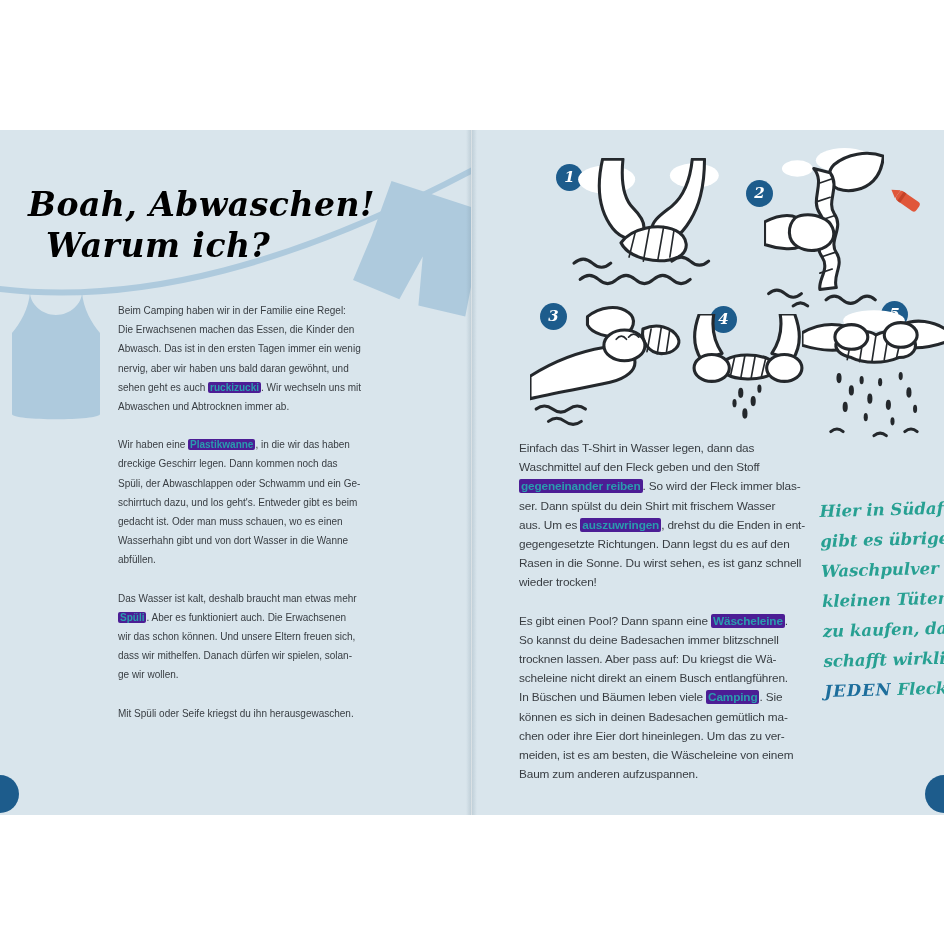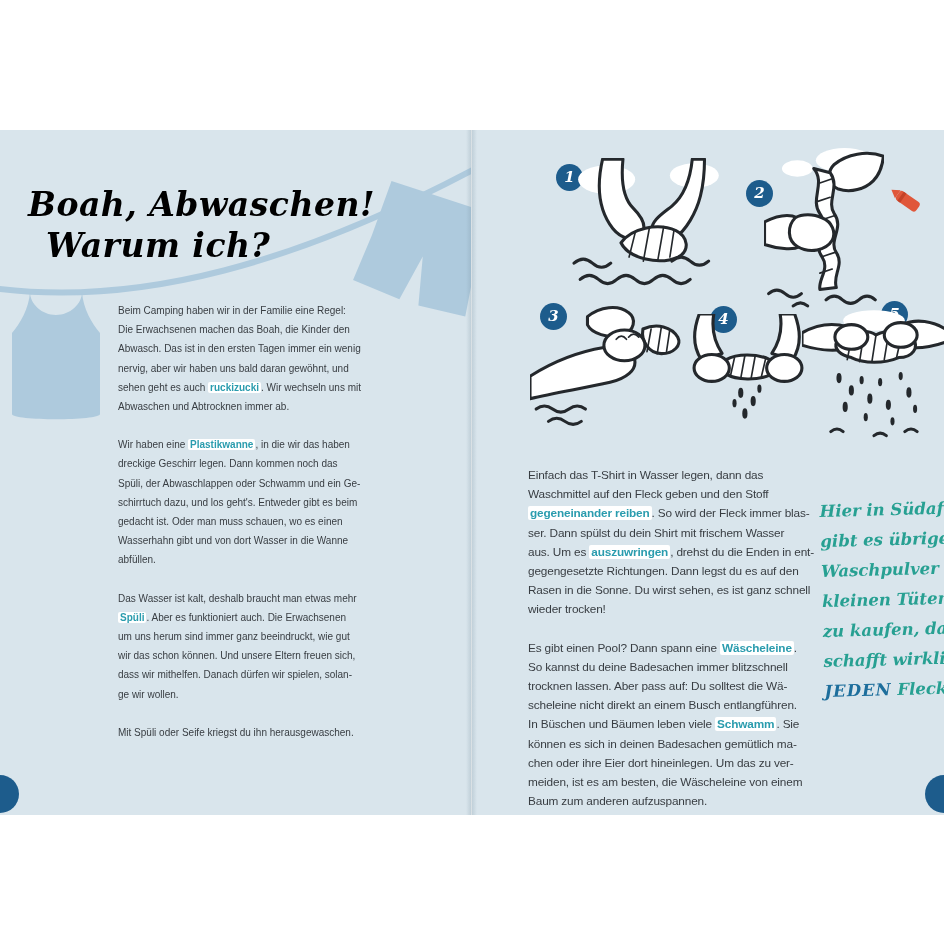--- a/index.html
+++ b/index.html
@@ -12,24 +12,24 @@
   .seam{position:absolute;left:466px;top:0;width:11px;height:685px;
         background:linear-gradient(90deg,rgba(120,145,160,0) 0%,rgba(120,145,160,.28) 50%,rgba(120,145,160,0) 100%);}
   .deco{position:absolute;left:0;top:0;}
 
   .title{position:absolute;left:28px;top:54px;color:#000000;
          font:italic 700 33px/41px "DejaVu Serif",serif;letter-spacing:.5px;}
   .title .t2{margin-left:18px;}
 
   .text-block{position:absolute;}
   .text-left{left:118px;top:171px;width:345px;font-size:10px;line-height:19.2px;color:#383d42;}
-  .text-right{left:56px;top:309px;width:300px;font-size:11.8px;line-height:19.2px;color:#383d42;letter-spacing:-0.15px;margin-top:27px;}
+  .text-right{left:47px;top:309px;width:300px;font-size:11.8px;line-height:19.2px;color:#383d42;letter-spacing:-0.15px;}
   .tline{white-space:nowrap;}
   .para + .para{margin-top:19px;}
-  .hl{background:#ffffff;color:#2a9cae;font-weight:700;padding:0 2px;border-radius:2px;}
+  .hl{background:#4c1d95;color:#2a9cae;font-weight:700;padding:0 2px;border-radius:2px;}
 
   .side-note{position:absolute;left:350px;top:365px;width:150px;transform:rotate(-1.5deg);
              color:#27a092;font:italic 600 16.5px/30px "DejaVu Serif",serif;}
   .note-line{white-space:nowrap;}
   .strong-blue{color:#1d6e9c;font-weight:800;letter-spacing:1px;}
 
   .fig{position:absolute;}
   .badge{position:absolute;width:27px;height:27px;border-radius:50%;background:#1d5c8c;
          color:#ffffff;font:italic 700 15px/27px "DejaVu Serif",serif;text-align:center;}
   .ink{fill:#ffffff;stroke:#24282c;stroke-width:3;stroke-linecap:round;stroke-linejoin:round;}
@@ -57,39 +57,38 @@
           <path fill="#aecadd" d="M-50,-52 L48,-52 L56,6 L62,54 L14,58 L3,10 L-6,58 L-56,54 L-52,6 Z"></path>
         </g>
       </svg>
       <div class="title">
         <div class="t1">Boah, Abwaschen!</div>
         <div class="t2">Warum ich?</div>
       </div>
       <div class="text-block text-left">
           <div class="para">
             <div class="tline"><span>Beim Camping haben wir in der Familie eine Regel:</span></div>
-            <div class="tline"><span>Die Erwachsenen machen das Boah, die Kinder den</span></div>
+            <div class="tline"><span>Die Erwachsenen machen das Essen, die Kinder den</span></div>
             <div class="tline"><span>Abwasch. Das ist in den ersten Tagen immer ein wenig</span></div>
             <div class="tline"><span>nervig, aber wir haben uns bald daran gewöhnt, und</span></div>
             <div class="tline"><span>sehen geht es auch </span><span class="hl">ruckizucki</span><span>. Wir wechseln uns mit</span></div>
             <div class="tline"><span>Abwaschen und Abtrocknen immer ab.</span></div>
           </div>
           <div class="para">
             <div class="tline"><span>Wir haben eine </span><span class="hl">Plastikwanne</span><span>, in die wir das haben</span></div>
             <div class="tline"><span>dreckige Geschirr legen. Dann kommen noch das</span></div>
             <div class="tline"><span>Spüli, der Abwaschlappen oder Schwamm und ein Ge-</span></div>
             <div class="tline"><span>schirrtuch dazu, und los geht's. Entweder gibt es beim</span></div>
             <div class="tline"><span>gedacht ist. Oder man muss schauen, wo es einen</span></div>
             <div class="tline"><span>Wasserhahn gibt und von dort Wasser in die Wanne</span></div>
             <div class="tline"><span>abfüllen.</span></div>
           </div>
           <div class="para">
             <div class="tline"><span>Das Wasser ist kalt, deshalb braucht man etwas mehr</span></div>
             <div class="tline"><span class="hl">Spüli</span><span>. Aber es funktioniert auch. Die Erwachsenen</span></div>
-            <div class="tline"><span>um uns herum sind immer ganz beeindruckt, wie gut</span></div>
             <div class="tline"><span>wir das schon können. Und unsere Eltern freuen sich,</span></div>
             <div class="tline"><span>dass wir mithelfen. Danach dürfen wir spielen, solan-</span></div>
             <div class="tline"><span>ge wir wollen.</span></div>
           </div>
           <div class="para">
             <div class="tline"><span>Mit Spüli oder Seife kriegst du ihn herausgewaschen.</span></div>
           </div>
         </div>
     </div>
 
@@ -190,23 +189,23 @@
             <div class="tline"><span class="hl">gegeneinander reiben</span><span>. So wird der Fleck immer blas-</span></div>
             <div class="tline"><span>ser. Dann spülst du dein Shirt mit frischem Wasser</span></div>
             <div class="tline"><span>aus. Um es </span><span class="hl">auszuwringen</span><span>, drehst du die Enden in ent-</span></div>
             <div class="tline"><span>gegengesetzte Richtungen. Dann legst du es auf den</span></div>
             <div class="tline"><span>Rasen in die Sonne. Du wirst sehen, es ist ganz schnell</span></div>
             <div class="tline"><span>wieder trocken!</span></div>
           </div>
           <div class="para">
             <div class="tline"><span>Es gibt einen Pool? Dann spann eine </span><span class="hl">Wäscheleine</span><span>.</span></div>
             <div class="tline"><span>So kannst du deine Badesachen immer blitzschnell</span></div>
-            <div class="tline"><span>trocknen lassen. Aber pass auf: Du solltest die Wä-</span></div>
+            <div class="tline"><span>trocknen lassen. Aber pass auf: Du kriegst die Wä-</span></div>
             <div class="tline"><span>scheleine nicht direkt an einem Busch entlangführen.</span></div>
-            <div class="tline"><span>In Büschen und Bäumen leben viele </span><span class="hl">Schwamm</span><span>. Sie</span></div>
+            <div class="tline"><span>In Büschen und Bäumen leben viele </span><span class="hl">Camping</span><span>. Sie</span></div>
             <div class="tline"><span>können es sich in deinen Badesachen gemütlich ma-</span></div>
             <div class="tline"><span>chen oder ihre Eier dort hineinlegen. Um das zu ver-</span></div>
             <div class="tline"><span>meiden, ist es am besten, die Wäscheleine von einem</span></div>
             <div class="tline"><span>Baum zum anderen aufzuspannen.</span></div>
           </div>
         </div>
 
       <div class="side-note">
           <div class="note-line"><span>Hier in Südafrika</span></div>
           <div class="note-line"><span>gibt es übrigens</span></div>

